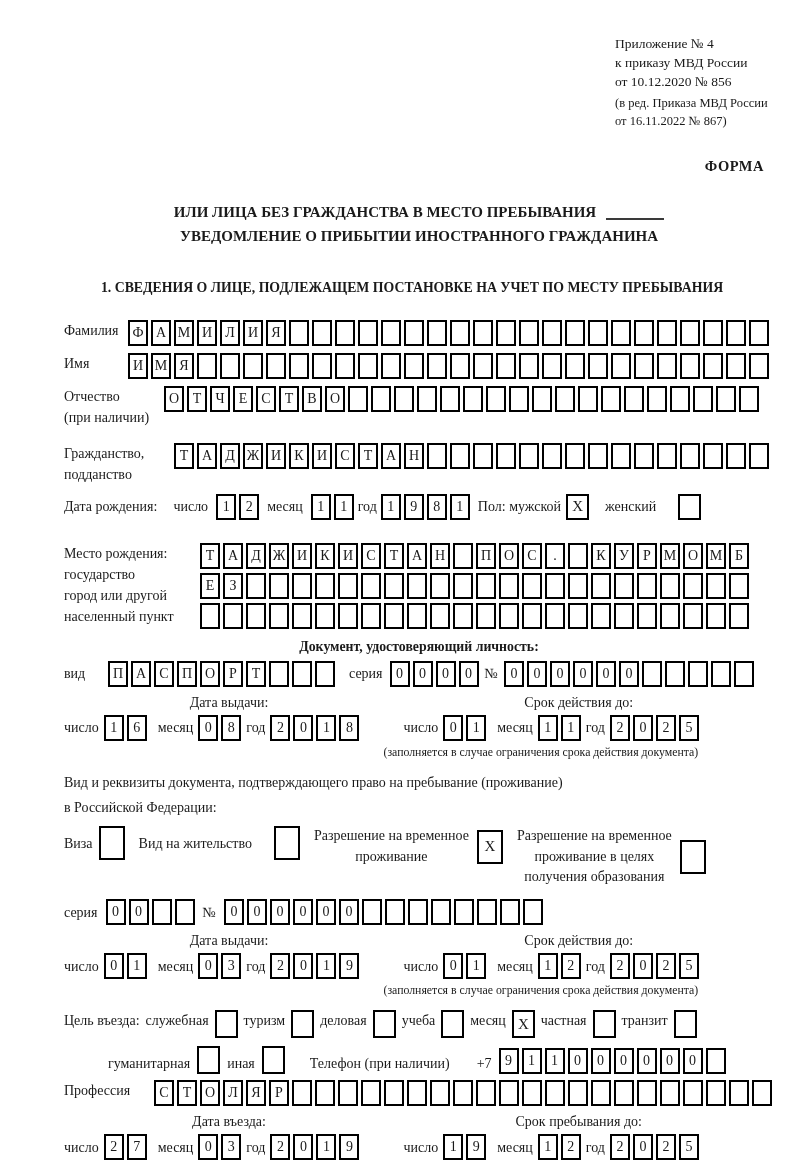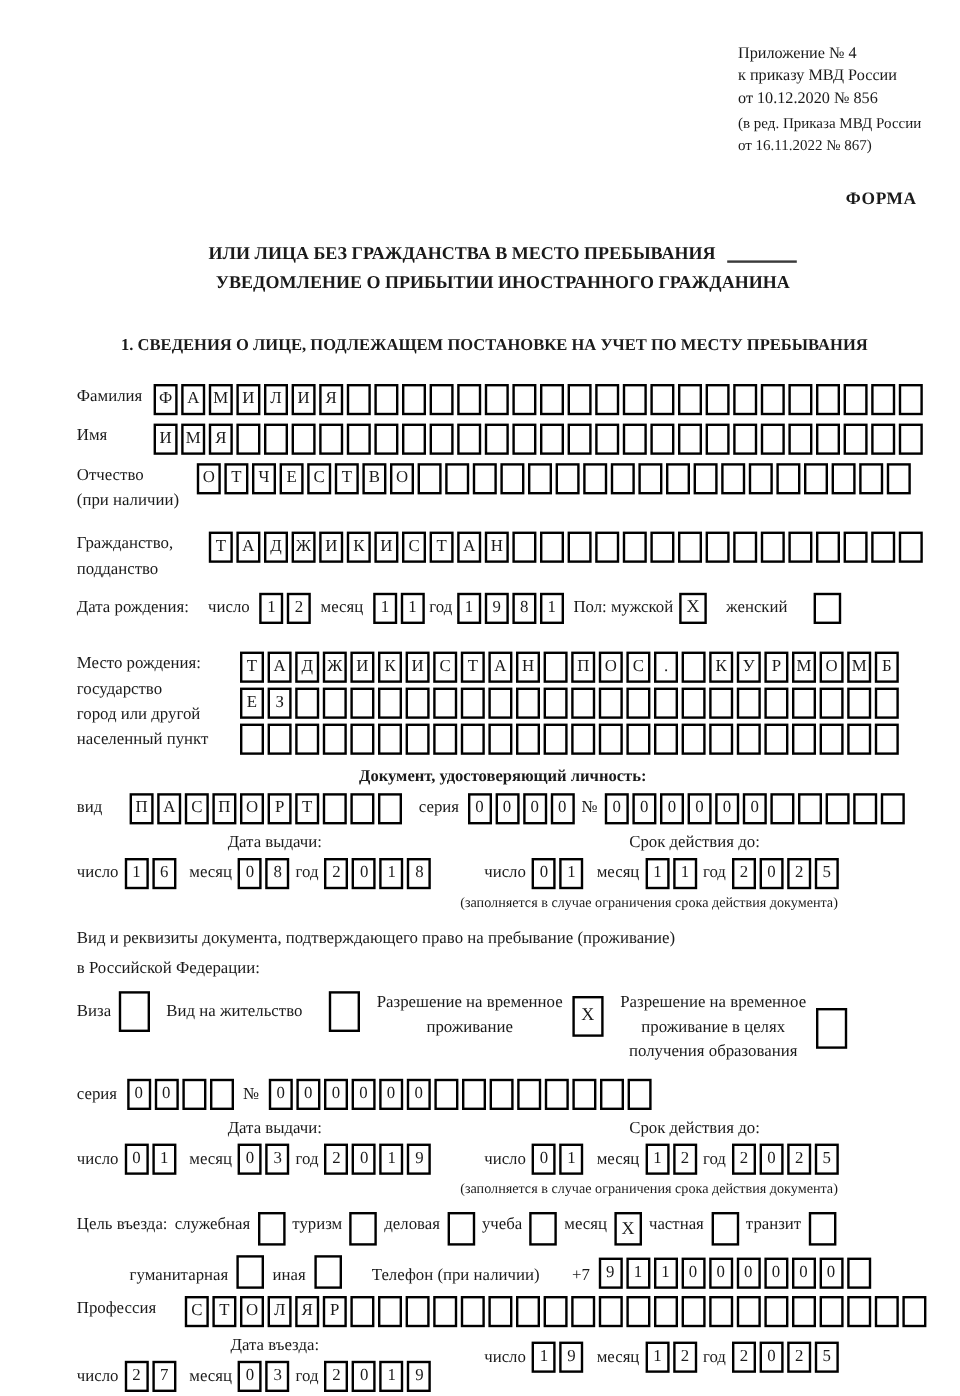--- a/index.html
+++ b/index.html
@@ -629,20 +629,21 @@
         <span class="lbl">год</span>
         <span class="boxrow">
             <span class="cbox">2</span>
             <span class="cbox">0</span>
             <span class="cbox">1</span>
             <span class="cbox">9</span>
           </span>
       </div>
     </div>
     <div class="dc-right">
+      <div class="dc-head">Срок пребывания до:</div>
       <div class="dateline" style="margin-left:20px;">
         <span class="lbl">число</span>
         <span class="boxrow">
             <span class="cbox">1</span>
             <span class="cbox">9</span>
           </span>
         <span class="lbl" style="margin-left:6px;">месяц</span>
         <span class="boxrow">
             <span class="cbox">1</span>
             <span class="cbox">2</span>

